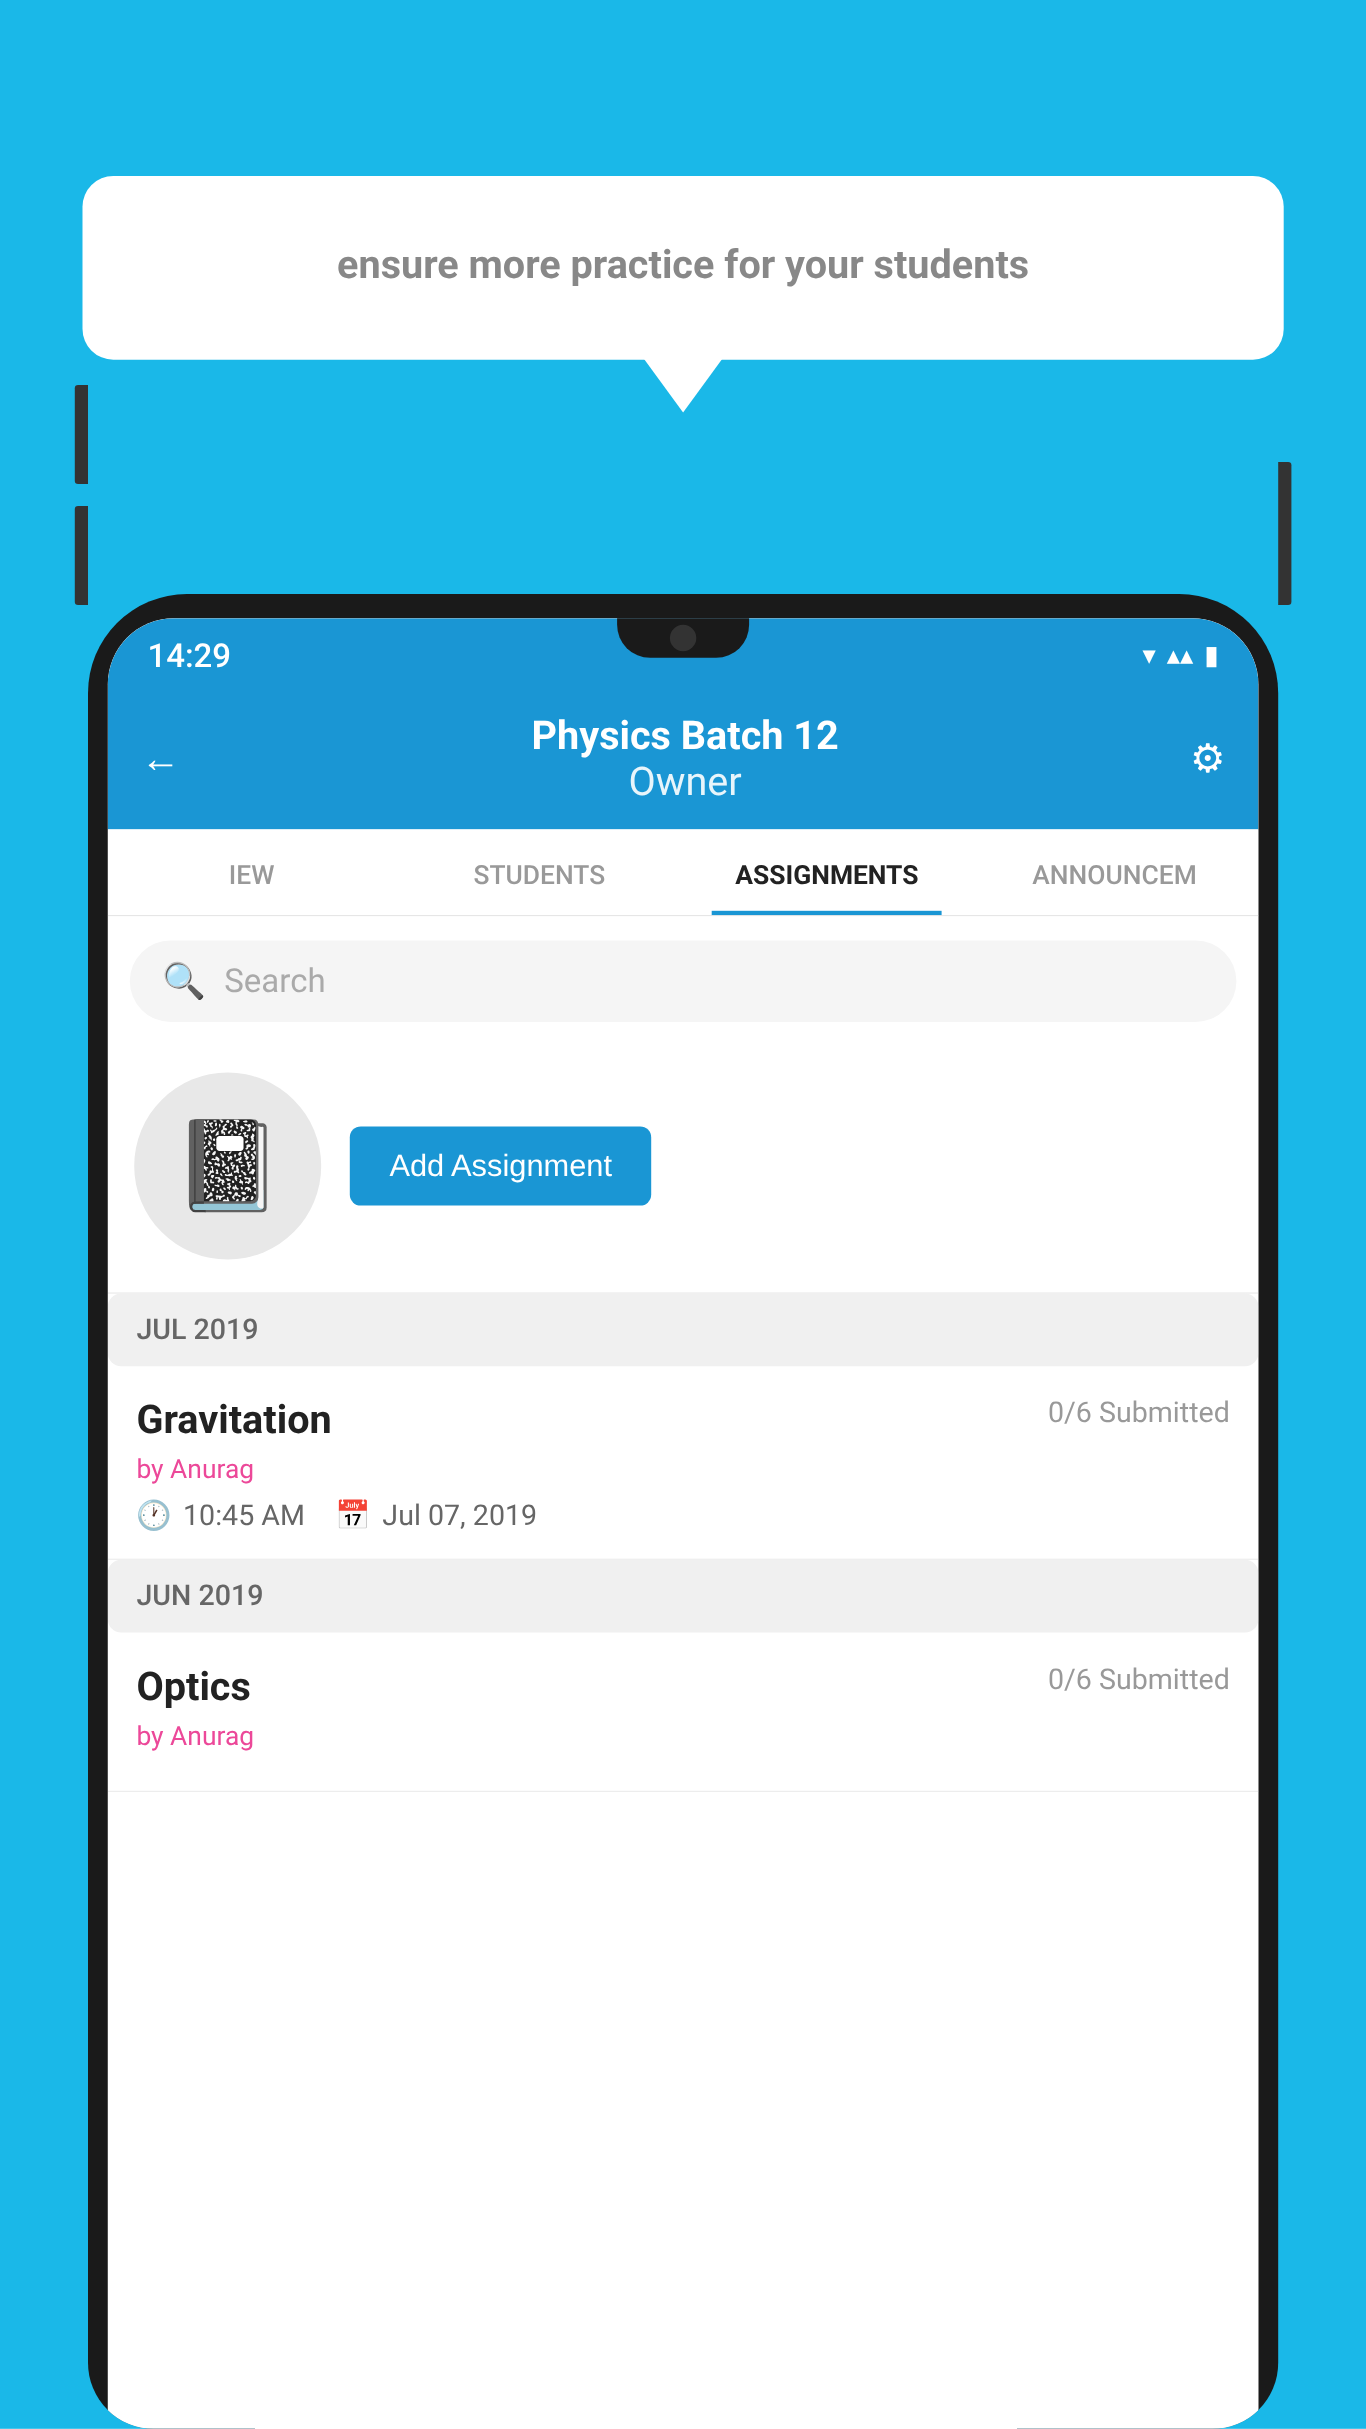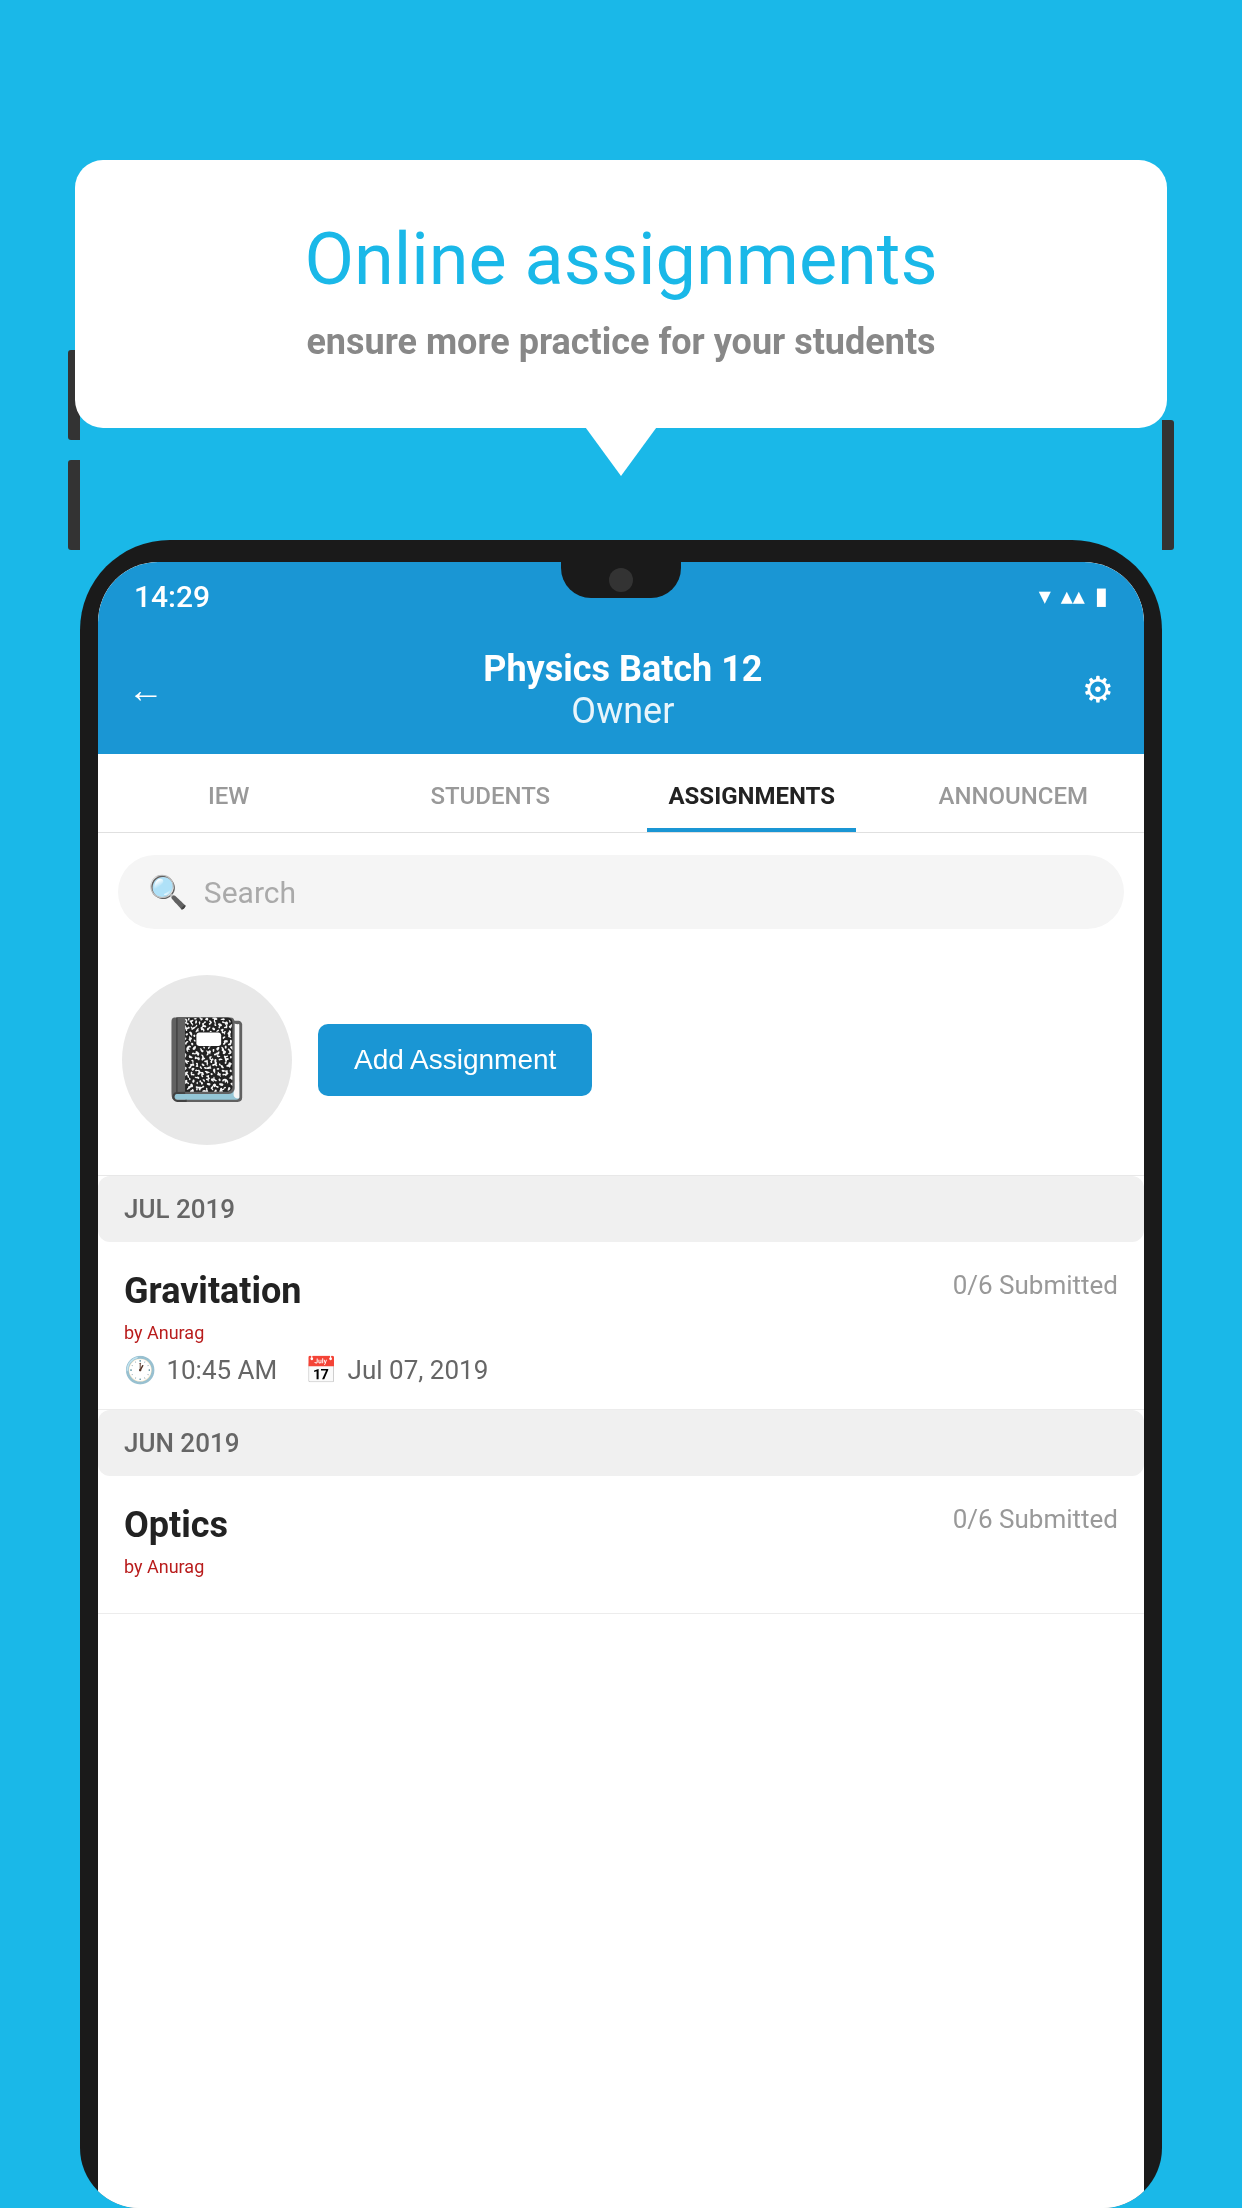--- a/index.html
+++ b/index.html
@@ -279,22 +279,22 @@
     .assignment-name {
       font-size: 36px;
       font-weight: 700;
       color: #222;
     }
     .assignment-submitted {
       font-size: 26px;
       color: #999;
     }
     .assignment-by {
-      font-size: 18px;
-      color: #b91c1c;
+      font-size: 24px;
+      color: #ec4899;
       margin-bottom: 12px;
     }
     .assignment-meta {
       display: flex;
       gap: 28px;
       align-items: center;
     }
     .meta-item {
       display: flex;
       align-items: center;
@@ -338,21 +338,20 @@
   </style>
 </head>
 <body>
 
 <div class="phone-side-left"></div>
 <div class="phone-side-left2"></div>
 <div class="phone-side-right"></div>
 
 <div class="speech-bubble-container">
   <div class="speech-bubble">
-    <div class="speech-bubble-title">Online assignments</div>
     <div class="speech-bubble-sub">ensure more practice for your students</div>
   </div>
 </div>
 
 <div class="phone-frame">
   <div class="notch">
     <div class="notch-camera"></div>
   </div>
 
   <div class="phone-screen">

